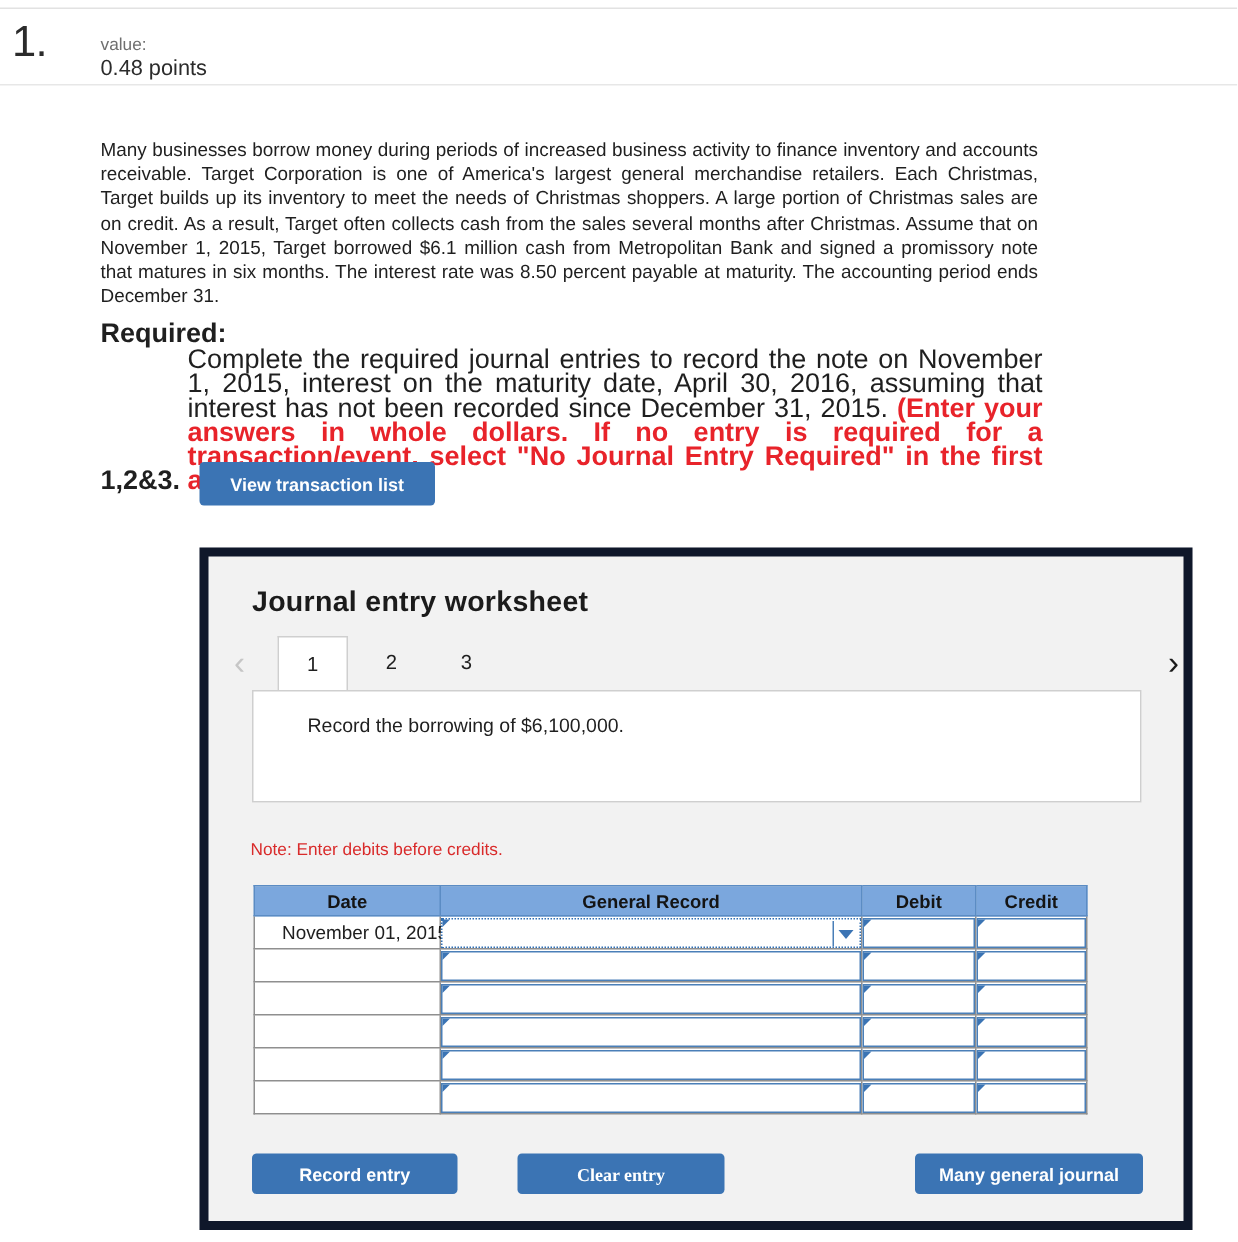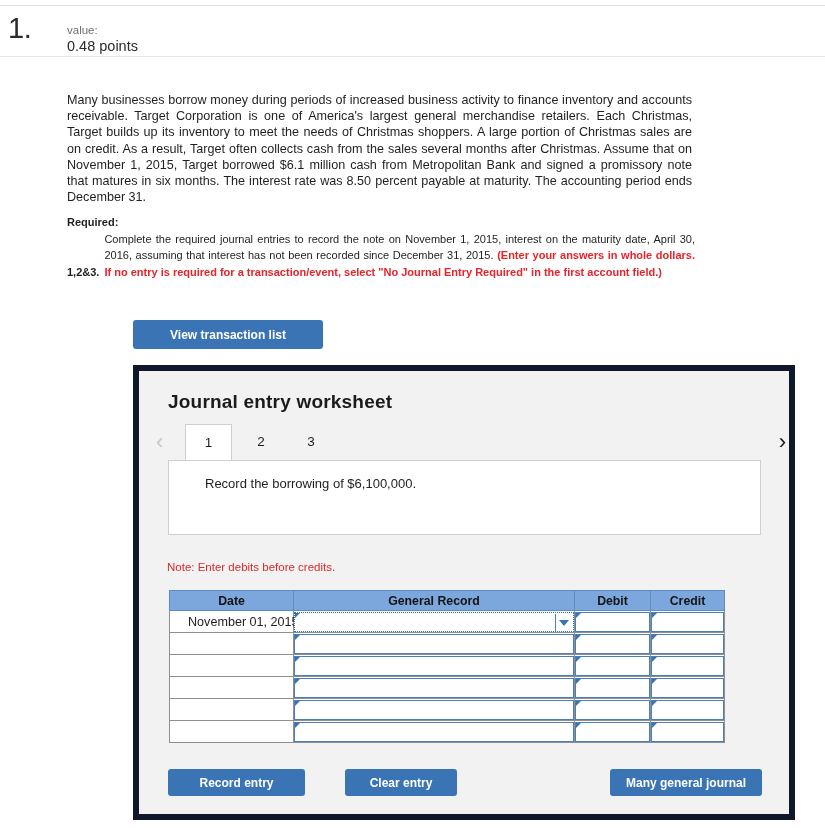--- a/index.html
+++ b/index.html
@@ -58,21 +58,21 @@
     font-size: 12.6px;
     line-height: 16.2px;
     text-align: justify;
     color: #1f1f1f;
   }
 
   .required-block {
     position: absolute;
     left: 67px; top: 214px;
     width: 628px;
-    font-size: 11px;
+    font-size: 18px;
     line-height: 16.2px;
     color: #1f1f1f;
   }
   .required-title { font-weight: bold; }
   .req-row { display: flex; margin-top: 1px; align-items: flex-end; }
   .req-num { font-weight: bold; white-space: nowrap; padding-right: 5px; }
   .req-text { text-align: justify; flex: 1; }
   .req-red { color: #e8232a; font-weight: bold; }
 
   
@@ -86,22 +86,22 @@
     border: none;
     border-radius: 3px;
     cursor: pointer;
     font-family: "Liberation Sans", sans-serif;
     line-height: 1;
     padding: 0;
   }
 
   .btn-view-transactions {
     position: absolute;
-    left: 133px; top: 320px;
-    width: 190px; height: 29px;
+    left: 133px; top: 308px;
+    width: 157px; height: 29px;
   }
 
   
   .panel {
     position: absolute;
     left: 133px; top: 365px;
     width: 662px; height: 455px;
     background: #f2f2f2;
     border: 6px solid #0f172a;
   }
@@ -250,21 +250,21 @@
 
   
   .btn-record {
     position: absolute;
     left: 29px; top: 398px;
     width: 137px; height: 27px;
   }
   .btn-clear {
     position: absolute;
     left: 206px; top: 398px;
-    width: 112px; height: 27px;
+    width: 138px; height: 27px; font-family: Liberation Serif, serif;
   }
   .btn-viewgj {
     position: absolute;
     left: 471px; top: 398px;
     width: 152px; height: 27px;
   }
 </style>
 </head>
 <body>
 

